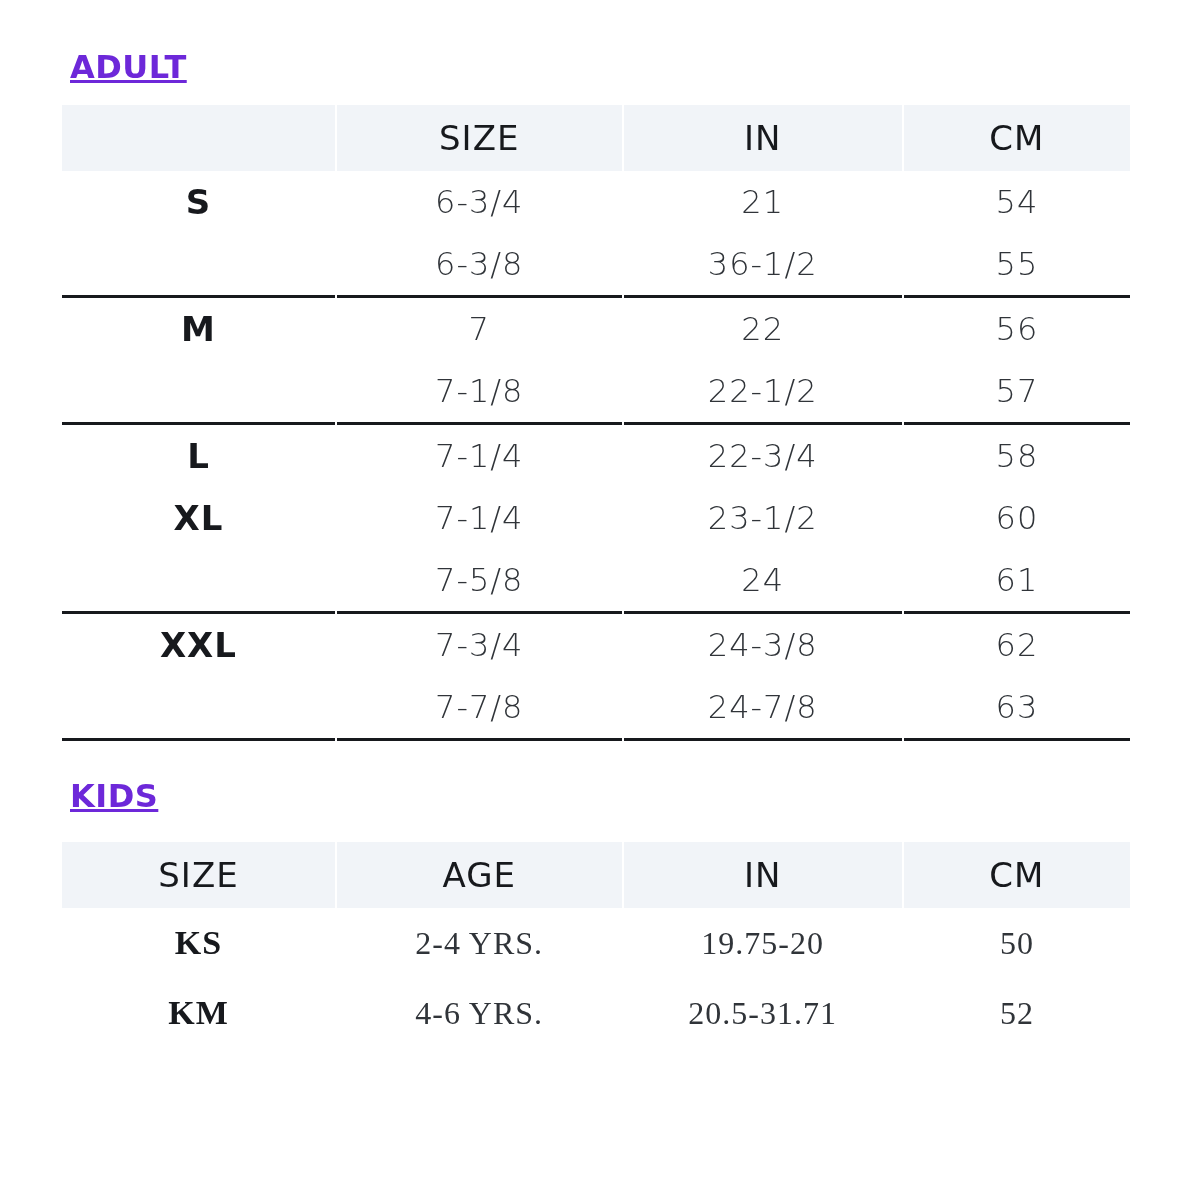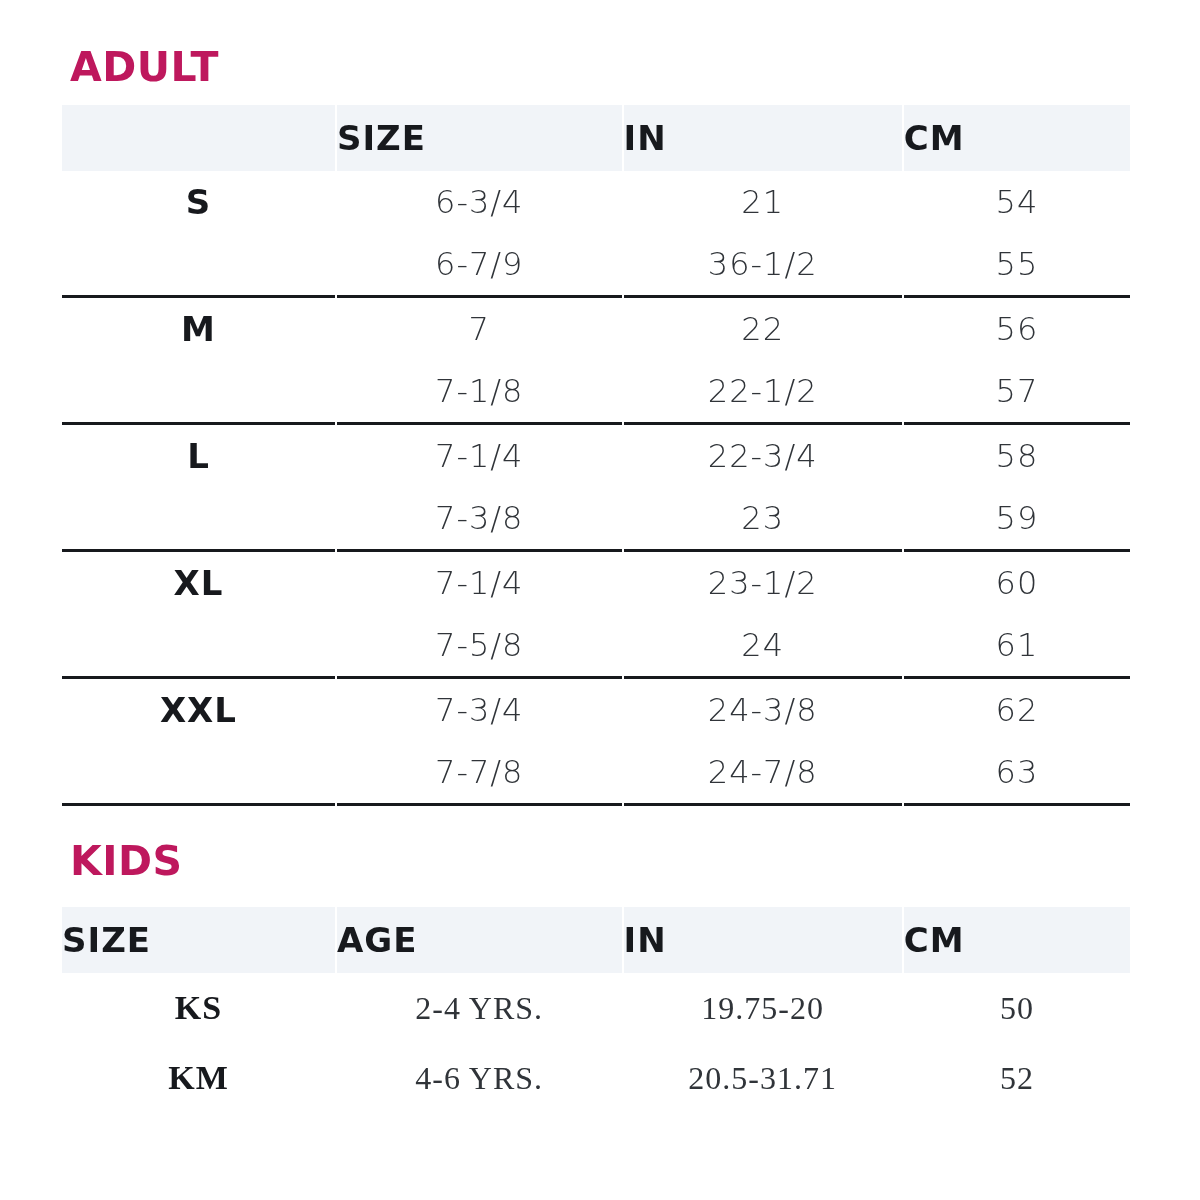--- a/index.html
+++ b/index.html
@@ -2,45 +2,46 @@
 <html><head>
 <meta charset="utf-8">
 <style>
   html, body { margin: 0; padding: 0; background: #ffffff; }
   body {
     width: 1200px; height: 1200px; overflow: hidden;
     font-family: "DejaVu Sans", "Liberation Sans", sans-serif;
     -webkit-font-smoothing: antialiased;
   }
   .section-title {
-    font-size: 41px;
+    font-size: 32px;
     font-weight: 800;
     letter-spacing: 0.5px;
-    color: #be185d;
+    color: #6d28d9;
     line-height: 42px;
     margin: 0 0 0 70px;
+    text-decoration: underline;
   }
   #adult-title { padding-top: 46px; margin-bottom: 17px; }
   #kids-title  { margin-top: 34px; margin-bottom: 25px; }
 
   table.size-table {
     border-collapse: separate;
     border-spacing: 2px 0;
     table-layout: fixed;
     width: 1072px;
     margin-left: 60px;
   }
   .size-table th {
     background: #f1f4f8;
     height: 66px;
     font-size: 34px;
-    font-weight: 700;
+    font-weight: 400;
     letter-spacing: 1px;
     color: #17191d;
-    text-align: left;
+    text-align: center;
     vertical-align: middle;
     padding: 0;
   }
   .size-table td {
     height: 62px;
     font-size: 32px;
     font-weight: 200;
     letter-spacing: 1px;
     color: #303439;
     text-align: center;
@@ -79,47 +80,41 @@
     </thead>
     <tbody>
         <tr>
           <td class="label-cell">S</td>
           <td>6-3/4</td>
           <td>21</td>
           <td>54</td>
         </tr>
         <tr class="group-end">
           <td class="label-cell"></td>
-          <td>6-7/9</td>
+          <td>6-3/8</td>
           <td>36-1/2</td>
           <td>55</td>
         </tr>
         <tr>
           <td class="label-cell">M</td>
           <td>7</td>
           <td>22</td>
           <td>56</td>
         </tr>
         <tr class="group-end">
           <td class="label-cell"></td>
           <td>7-1/8</td>
           <td>22-1/2</td>
           <td>57</td>
         </tr>
         <tr>
           <td class="label-cell">L</td>
           <td>7-1/4</td>
           <td>22-3/4</td>
           <td>58</td>
-        </tr>
-        <tr class="group-end">
-          <td class="label-cell"></td>
-          <td>7-3/8</td>
-          <td>23</td>
-          <td>59</td>
         </tr>
         <tr>
           <td class="label-cell">XL</td>
           <td>7-1/4</td>
           <td>23-1/2</td>
           <td>60</td>
         </tr>
         <tr class="group-end">
           <td class="label-cell"></td>
           <td>7-5/8</td>

